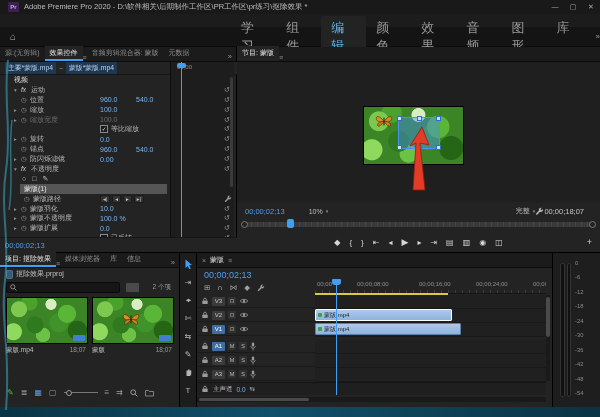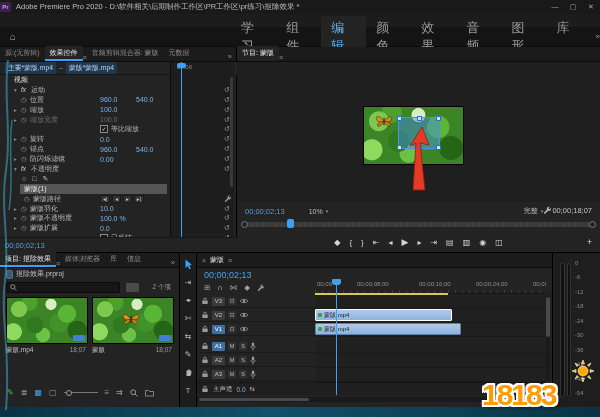--- a/index.html
+++ b/index.html
@@ -1,20 +1,20 @@
 <!DOCTYPE html>
 <html><head>
 <meta charset="utf-8">
 <style>
   html,body{margin:0;padding:0;background:#101010;}
   .screen{position:relative;width:600px;height:417px;overflow:hidden;background:#1c1c1c;
     font-family:"Liberation Sans","DejaVu Sans",sans-serif;color:#c8c8c8;}
   .abs{position:absolute;}
   
-  .titlebar{left:0;top:0;width:600px;height:14px;background:#191919;display:flex;align-items:center;gap:5px;padding-left:0;box-sizing:border-box;justify-content:center;}
+  .titlebar{left:0;top:0;width:600px;height:14px;background:#191919;display:flex;align-items:center;gap:5px;padding-left:8px;box-sizing:border-box;justify-content:center;}
   .pricon{width:11px;height:10px;background:#3b2050;color:#c9a0f0;font-size:6px;font-weight:bold;display:flex;align-items:center;justify-content:center;border-radius:1px;}
   .apptitle{font-size:7.5px;color:#bdbdbd;white-space:nowrap;}
   .winctl{margin-left:auto;display:flex;gap:0;}
   .winctl span{font-size:7px;color:#a8a8a8;width:18px;text-align:center;line-height:14px;}
   .menubar{left:0;top:14px;width:600px;height:13px;background:#191919;display:flex;align-items:center;gap:11px;padding-left:8px;box-sizing:border-box;border-bottom:1px solid #0c0c0c;}
   .menubar span{font-size:7.5px;color:#c3c3c3;}
   .wsbar{left:0;top:27px;width:600px;height:20px;background:#141414;display:flex;align-items:center;box-sizing:border-box;border-bottom:1px solid #0a0a0a;}
   .home{font-size:10px;color:#b5b5b5;margin-left:10px;}
   .wstabs{display:flex;gap:0;margin-left:215px;}
   .wstabs span{font-size:13px;color:#989898;padding:3px 10px;}
@@ -69,21 +69,21 @@
     radial-gradient(circle at 28% 10%, #4ca02c 0 11%, rgba(0,0,0,0) 12%),
     radial-gradient(circle at 65% 55%, #3f9328 0 16%, rgba(0,0,0,0) 17%),
     #3c8526;}
   .maskbox{position:absolute;left:34px;top:10px;width:40px;height:30px;background:rgba(70,140,255,.42);border:1px solid #4f8ff0;}
   .hdl{position:absolute;width:3px;height:3px;background:#cfe2ff;border:1px solid #2d6fd0;}
   .butterfly{position:absolute;left:10px;top:7px;width:20px;height:15px;}
   .arrow{position:absolute;left:168px;top:64px;width:30px;height:66px;}
   .mrow1{position:absolute;left:0;top:157px;width:363px;height:14px;display:flex;align-items:center;}
   .mtc{font-size:7.5px;color:#4f9ff0;margin-left:8px;}
   .msel{font-size:7px;color:#bdbdbd;margin-left:24px;display:flex;align-items:center;gap:3px;}
-  .mright{margin-left:auto;display:flex;align-items:flex-start;gap:0;margin-right:8px;}
+  .mright{margin-left:auto;display:flex;align-items:center;gap:0;margin-right:16px;}
   .mdur{font-size:7.5px;color:#c3c3c3;}
   .scrub{position:absolute;left:8px;top:175px;width:347px;height:5px;background:#3a3a3a;border-radius:2px;
     background-image:repeating-linear-gradient(90deg,#464646 0 1px,#3a3a3a 1px 6px);}
   .scrubdot{position:absolute;top:174px;width:5px;height:5px;border:1px solid #777;border-radius:50%;background:#232323;}
   .scrubhdl{position:absolute;left:50px;top:172px;width:7px;height:9px;background:#3f9ff5;border-radius:2px;}
   .transport{position:absolute;left:0;top:186px;width:363px;height:18px;display:flex;align-items:center;justify-content:center;gap:9px;}
   .tbtn{font-size:8px;color:#d5d5d5;}
   .tbtn.play{font-size:9px;}
   .tplus{position:absolute;right:8px;top:0;height:18px;display:flex;align-items:center;font-size:9px;color:#d5d5d5;}
   
@@ -645,30 +645,14 @@
       <span>-48</span>
       <span>-54</span>
     </div>
   </div>
 
   <div class="abs strip"></div>
   <svg class="abs squiggle" viewBox="0 0 16 350">
     <path d="M8 0 C3 40 12 70 6 110 S 10 180 5 220 S 11 290 6 350" fill="none" stroke="#3ec8ea" stroke-width="2"></path>
     <path d="M12 60 C8 90 14 120 9 150" fill="none" stroke="#3ec8ea" stroke-width="1.5"></path>
   </svg>
-  <div class="abs logo">
-    <svg width="22" height="22" viewBox="0 0 22 22">
-      <g fill="#ffaa00" stroke="#fff" stroke-width="0.6">
-        <circle cx="11" cy="11" r="5"></circle>
-        <polygon points="11,0 12.5,4 9.5,4"></polygon>
-          <polygon points="11,22 12.5,18 9.5,18"></polygon>
-        <polygon points="0,11 4,9.5 4,12.5"></polygon>
-          <polygon points="22,11 18,9.5 18,12.5"></polygon>
-        <polygon points="3,3 6.5,5 5,6.5"></polygon>
-          <polygon points="19,3 17,6.5 15.5,5"></polygon>
-        <polygon points="3,19 5,15.5 6.5,17"></polygon>
-          <polygon points="19,19 15.5,17 17,15.5"></polygon>
-      </g>
-    </svg>
-    <span class="txt">18183</span>
-  </div>
 
 </div>
 
 </body></html>

